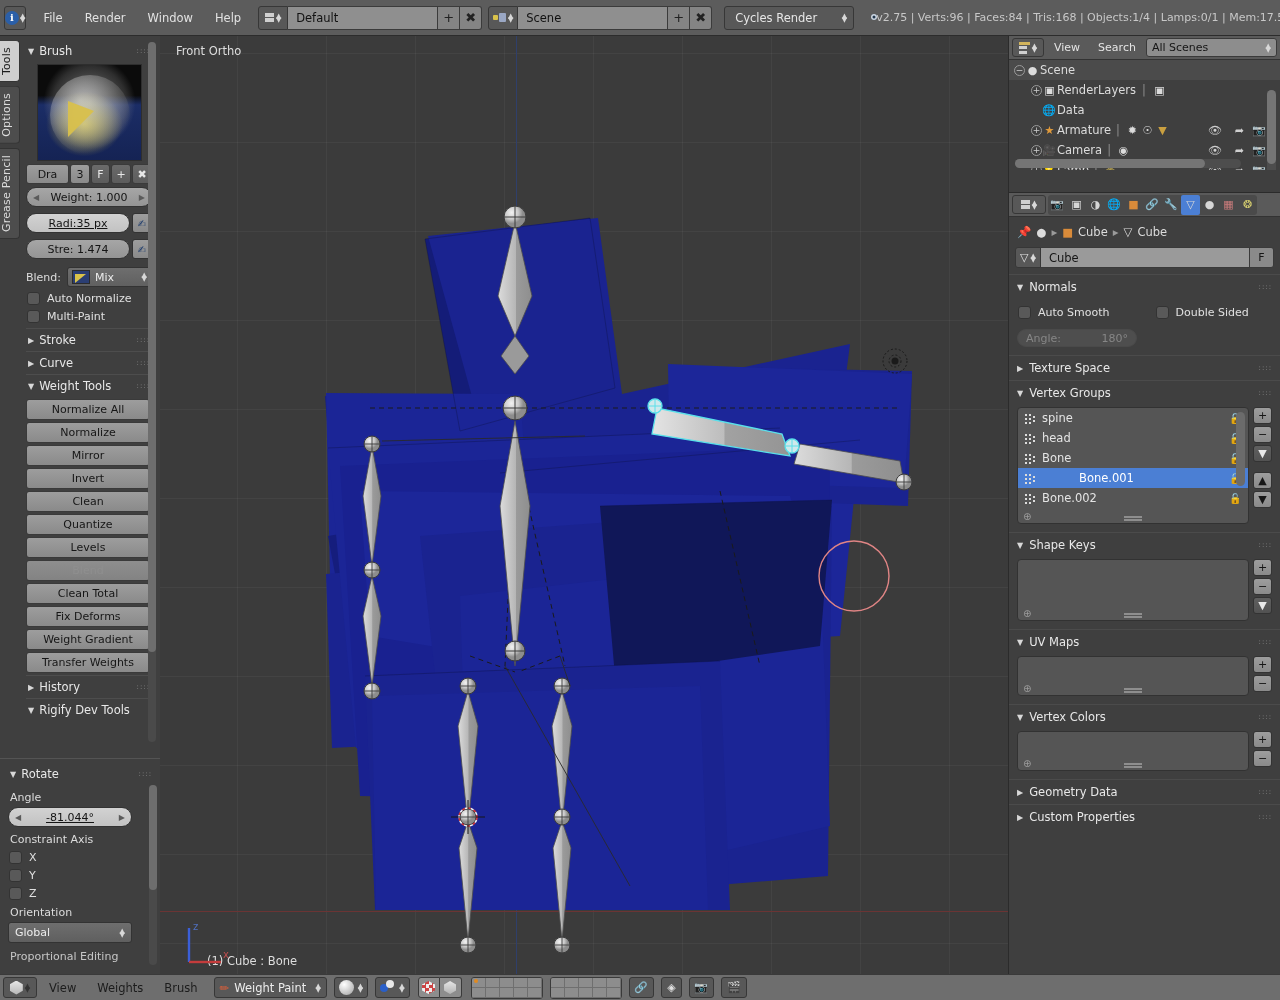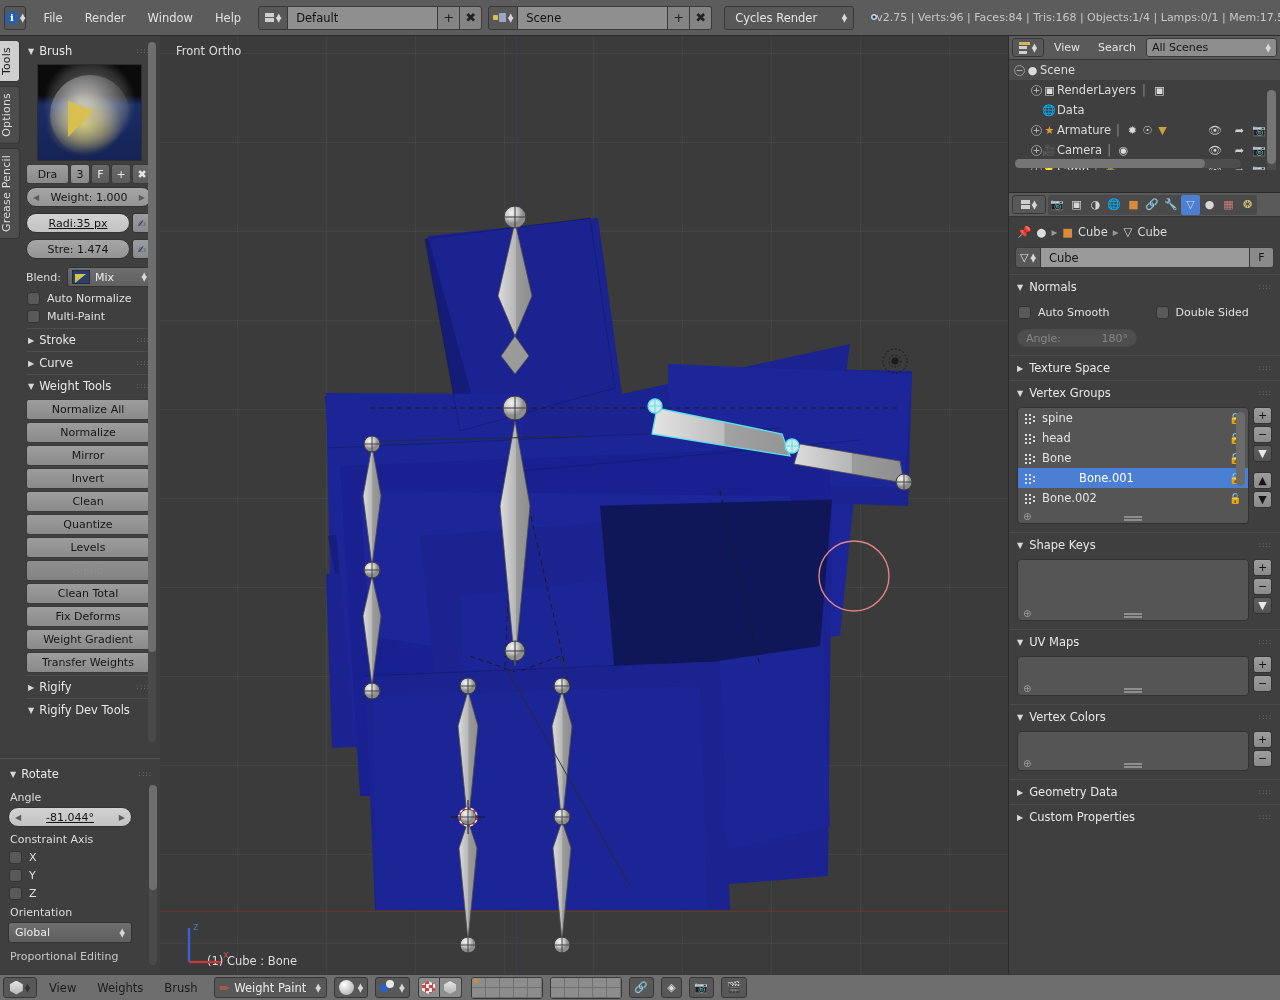--- a/index.html
+++ b/index.html
@@ -421,21 +421,21 @@
       <div class="btn wt-btn">Levels</div>
       <div class="btn wt-btn disabled">Blend</div>
       <div class="btn wt-btn">Clean Total</div>
       <div class="btn wt-btn">Fix Deforms</div>
       <div class="btn wt-btn">Weight Gradient</div>
       <div class="btn wt-btn">Transfer Weights</div>
     </div>
 
     <div class="panel-head">
       <span class="tri">▶</span>
-      <span>Rigify</span>
+      <span>History</span>
       <span class="grip">::::</span>
     </div>
     <div class="panel-head">
       <span class="tri">▼</span>
       <span>Rigify Dev Tools</span>
     </div>
   </div>
 
   <div class="lscroll">
       <i></i>

